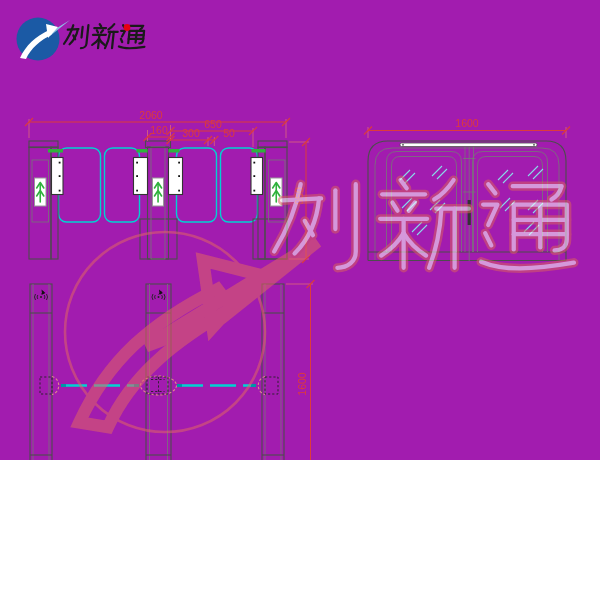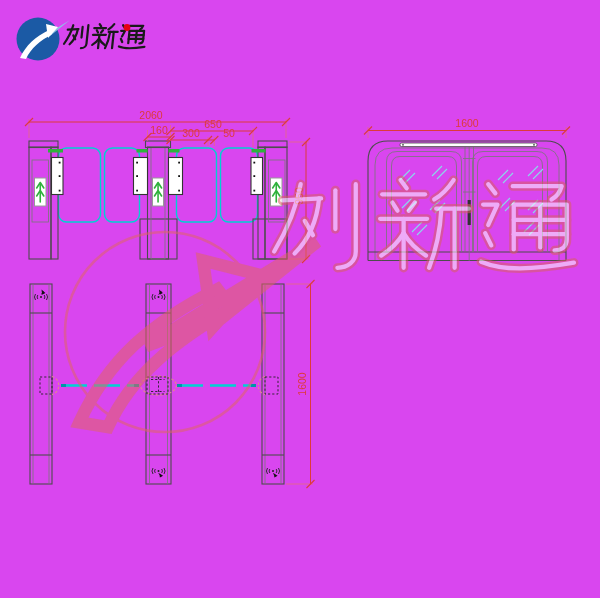--- a/index.html
+++ b/index.html
@@ -1,16 +1,16 @@
 <!DOCTYPE html>
 <html><head>
 <meta charset="utf-8">
 <style>
   html,body{margin:0;padding:0;background:#ffffff;}
-  .canvas{position:relative;width:600px;height:598px;background:#d946ef;overflow:hidden;
+  .canvas{position:relative;width:600px;height:460px;background:#a21caf;overflow:hidden;
           font-family:"Liberation Sans", sans-serif;}
   svg{position:absolute;left:0;top:0;}
   .dim-text{font-family:"Liberation Sans", sans-serif;font-size:10.5px;fill:#dd3b3b;}
   .dim-line{stroke:#dd3b3b;stroke-width:1;fill:none;}
   .ext{stroke:#e87070;stroke-width:0.7;fill:none;}
   .tick{stroke:#dd3b3b;stroke-width:1.1;}
   .ln{stroke:#4d4d4d;stroke-width:1.1;fill:none;}
   .lnthin{stroke:#777;stroke-width:0.8;fill:none;}
   .glass{stroke:#00d2d2;stroke-width:1.4;fill:none;}
   .green{fill:#2fb23c;}

